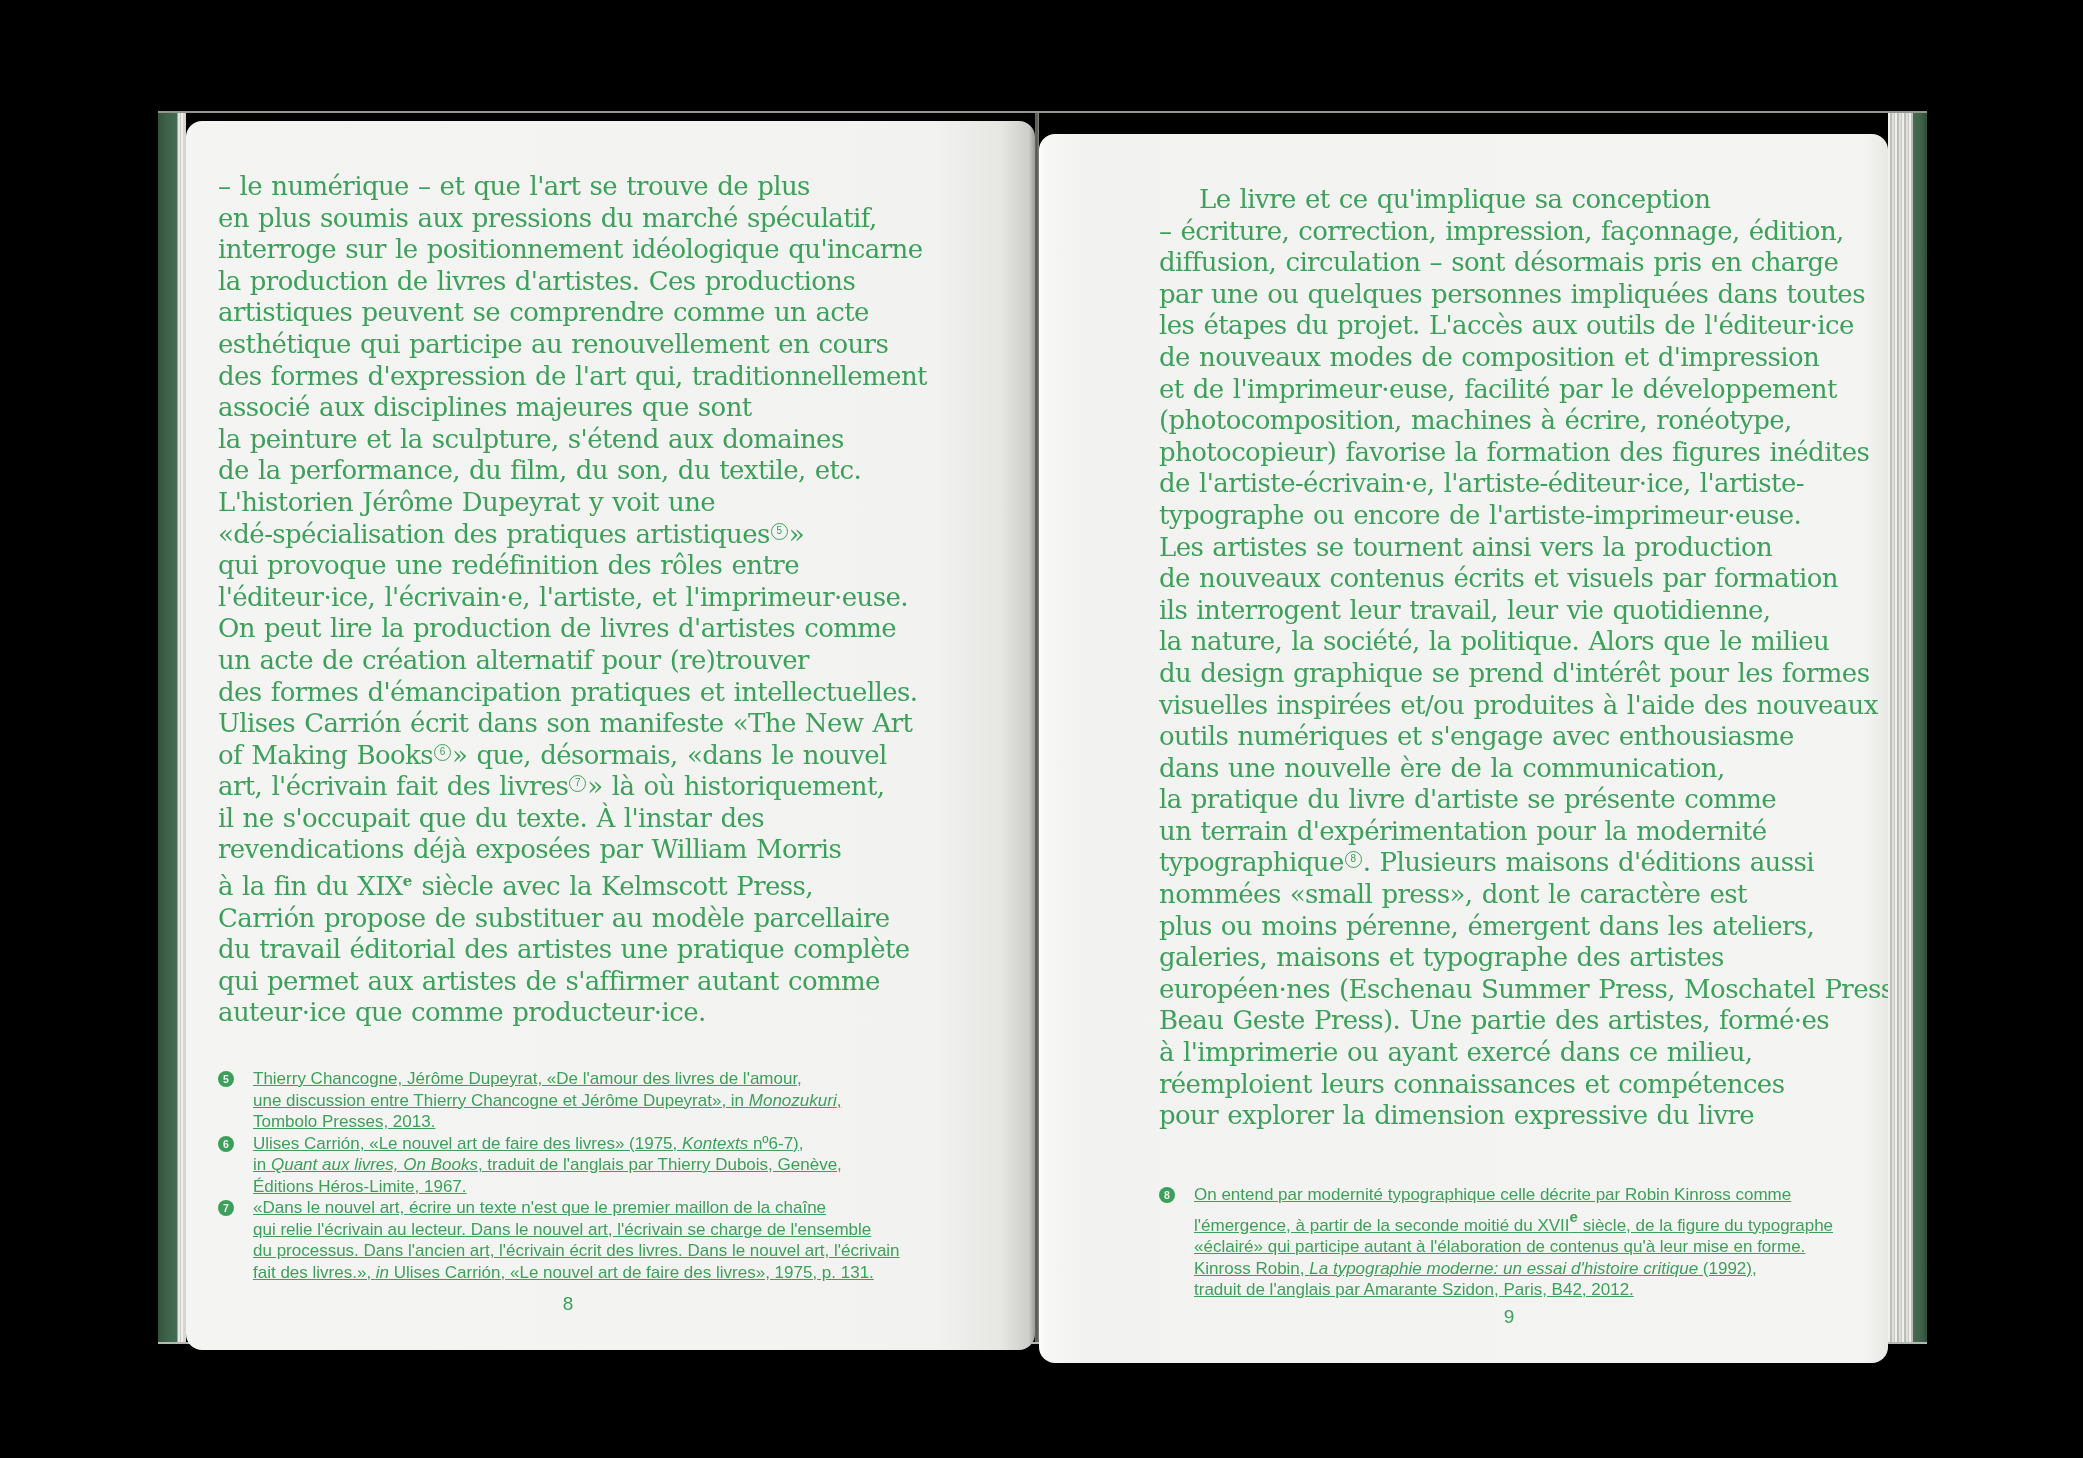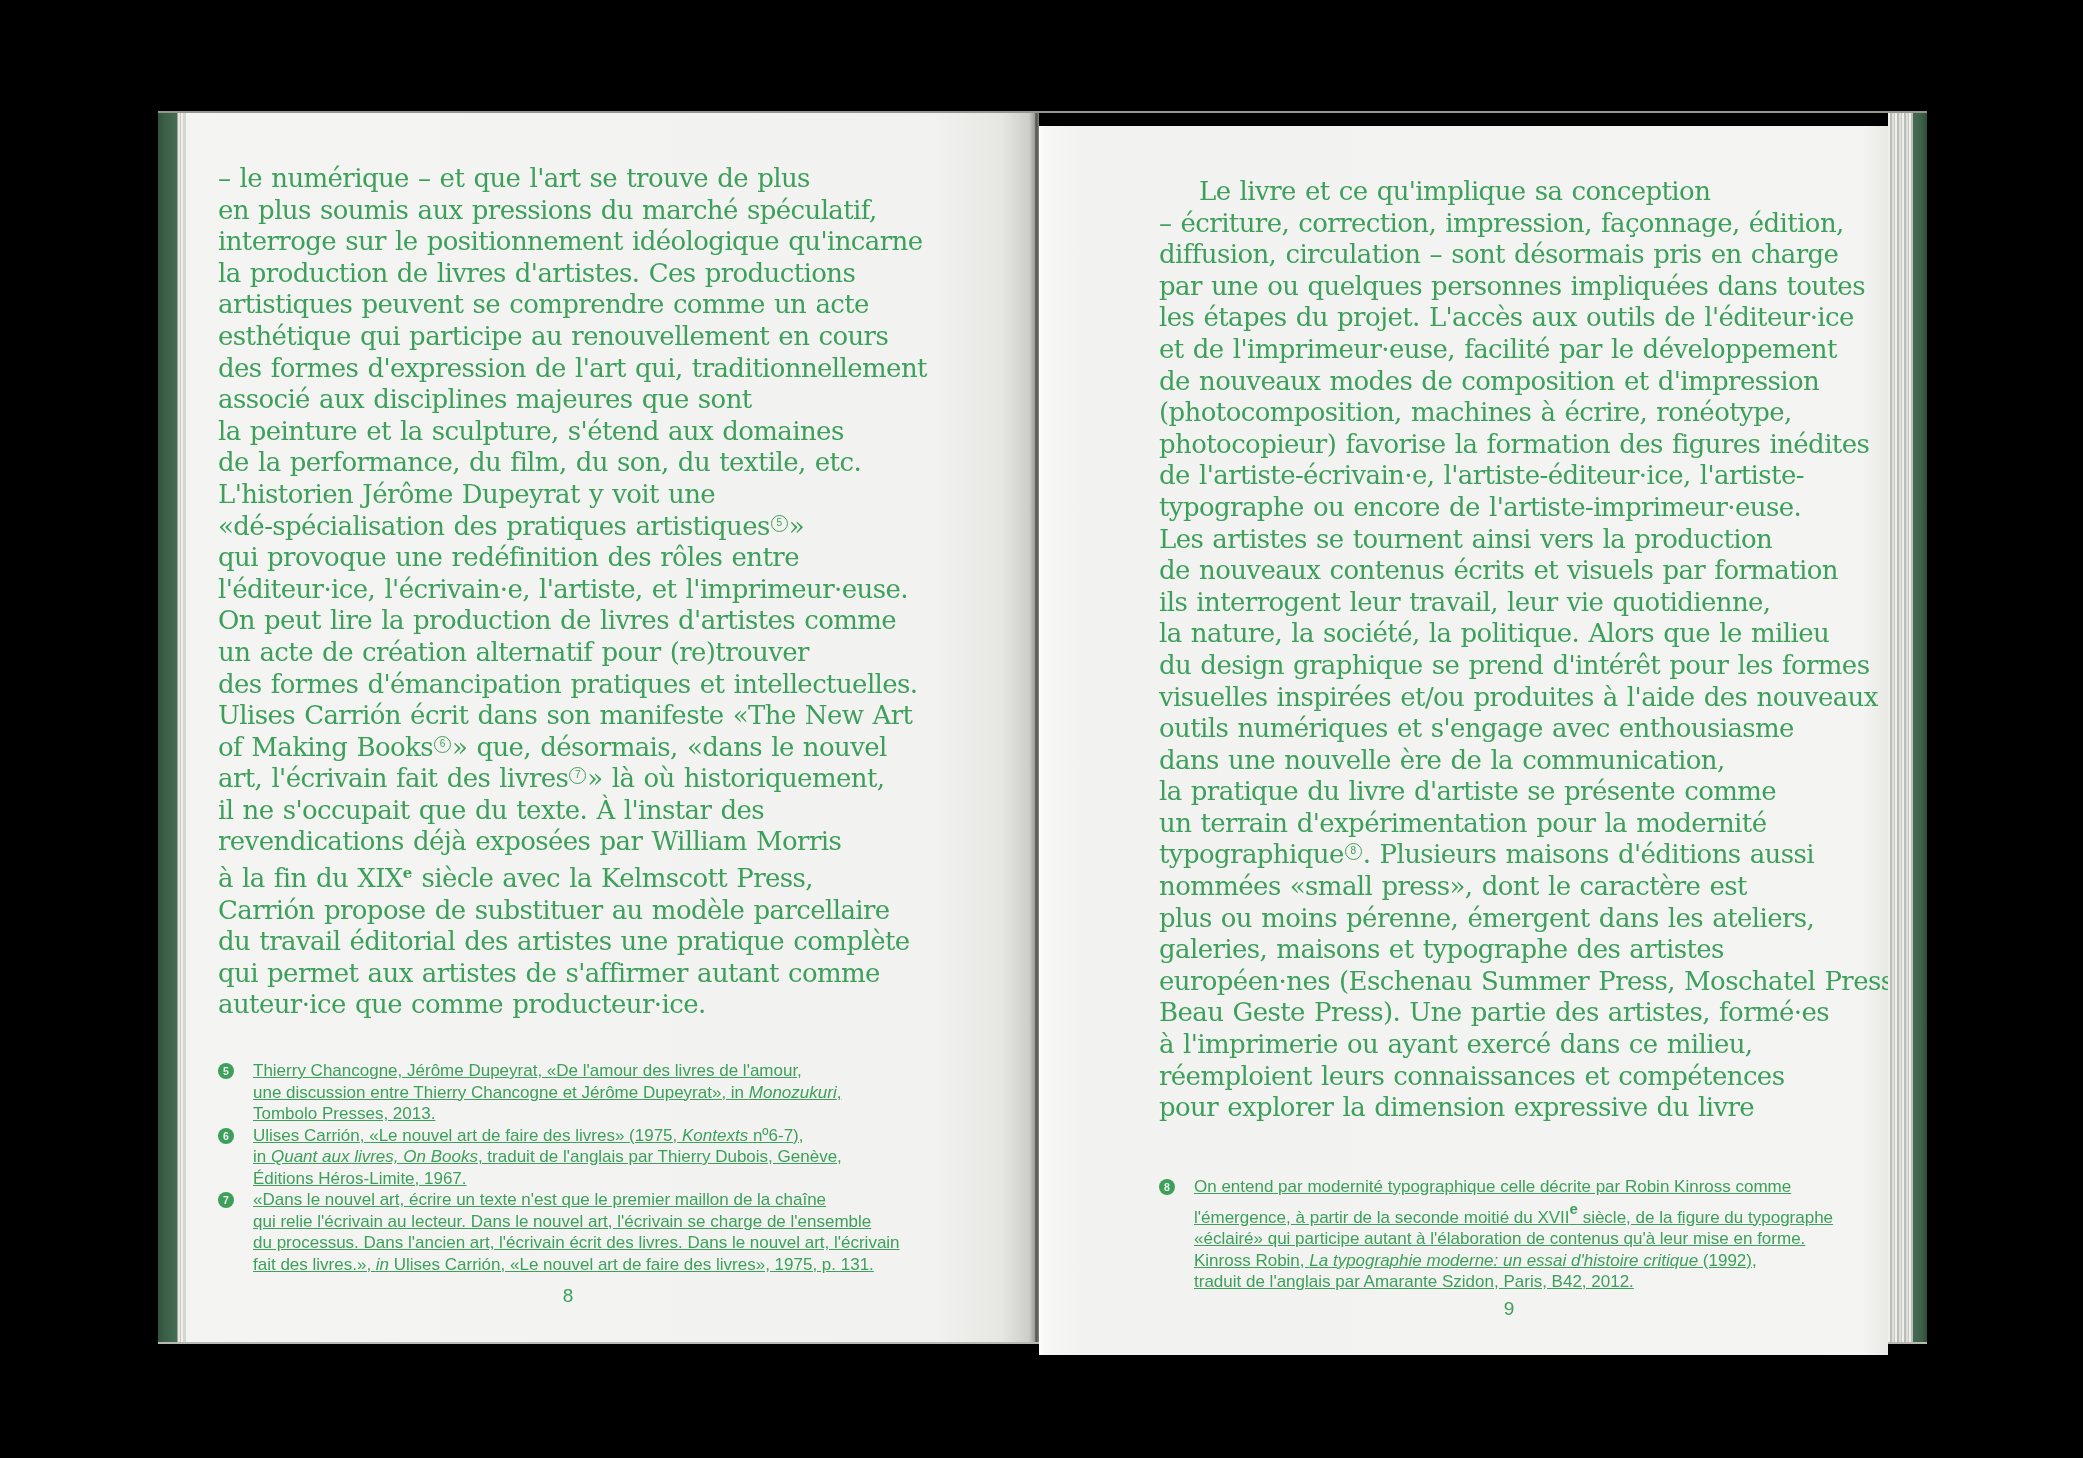--- a/index.html
+++ b/index.html
@@ -11,21 +11,21 @@
   .cover-edge{position:absolute;top:0;height:100%;background:var(--cover-green,#3c6148);}
   .cover-edge.left{left:0;width:19px;background:linear-gradient(90deg,#33523d 0,var(--cover-green,#3c6148) 40%,#456d52 100%);}
   .cover-edge.right{right:0;width:14px;background:linear-gradient(90deg,#456d52 0,var(--cover-green,#3c6148) 60%,#2f4c39 100%);}
 
   .page-stack{position:absolute;top:0;height:100%;}
   .page-stack.left{left:19px;width:9px;
     background:repeating-linear-gradient(90deg,#a3a39f 0 1px,#e6e6e3 1px 3px,#c9c9c6 3px 4px,#f0f0ed 4px 6px,#d5d5d2 6px 9px);}
   .page-stack.right{right:14px;width:25px;
     background:repeating-linear-gradient(90deg,#efefec 0 2px,#bcbcb8 2px 4px,#dededb 4px 6px,#c8c8c4 6px 7px);}
 
-  .page{position:absolute;top:0;height:100%;}
+  .page{position:absolute;top:8px;height:100%;border-radius:16px;}
   .page-left{left:28px;width:849px;
     background:linear-gradient(90deg,#f4f4f2 0,var(--paper,#f2f2f0) 88%,#e6e6e3 96%,#cdcdca 99.3%,#9a9a97 100%);}
   .page-right{left:881px;width:849px;
     background:linear-gradient(90deg,#ffffff 0,#f7f7f5 0.6%,var(--paper,#f2f2f0) 5%,#f4f4f2 97%,#e8e8e5 100%);margin-top:13px;}
   .gutter{position:absolute;top:0;height:100%;left:877px;width:4px;
     background:linear-gradient(90deg,#6e6e6b 0,#55554f 45%,#8a8a86 100%);}
 
   .main-text{position:absolute;top:50px;color:var(--text-green,#3da05a);
     font-size:26px;line-height:31.6px;letter-spacing:-0.6px;word-spacing:1.5px;}
   .page-left .main-text{left:32px;width:730px;}
@@ -129,22 +129,22 @@
 
   <div class="gutter"></div>
 
   <div class="page page-right">
     <div class="main-text">
         <div class="line">Le livre et ce qu'implique sa conception</div>
         <div class="line">– écriture, correction, impression, façonnage, édition,</div>
         <div class="line">diffusion, circulation – sont désormais pris en charge</div>
         <div class="line">par une ou quelques personnes impliquées dans toutes</div>
         <div class="line">les étapes du projet. L'accès aux outils de l'éditeur·ice</div>
+        <div class="line">de nouveaux modes de composition et d'impression</div>
         <div class="line">et de l'imprimeur·euse, facilité par le développement</div>
-        <div class="line">de nouveaux modes de composition et d'impression</div>
         <div class="line">(photocomposition, machines à écrire, ronéotype,</div>
         <div class="line">photocopieur) favorise la formation des figures inédites</div>
         <div class="line">de l'artiste-écrivain·e, l'artiste-éditeur·ice, l'artiste-</div>
         <div class="line">typographe ou encore de l'artiste-imprimeur·euse.</div>
         <div class="line">Les artistes se tournent ainsi vers la production</div>
         <div class="line">de nouveaux contenus écrits et visuels par formation</div>
         <div class="line">ils interrogent leur travail, leur vie quotidienne,</div>
         <div class="line">la nature, la société, la politique. Alors que le milieu</div>
         <div class="line">du design graphique se prend d'intérêt pour les formes</div>
         <div class="line">visuelles inspirées et/ou produites à l'aide des nouveaux</div>

